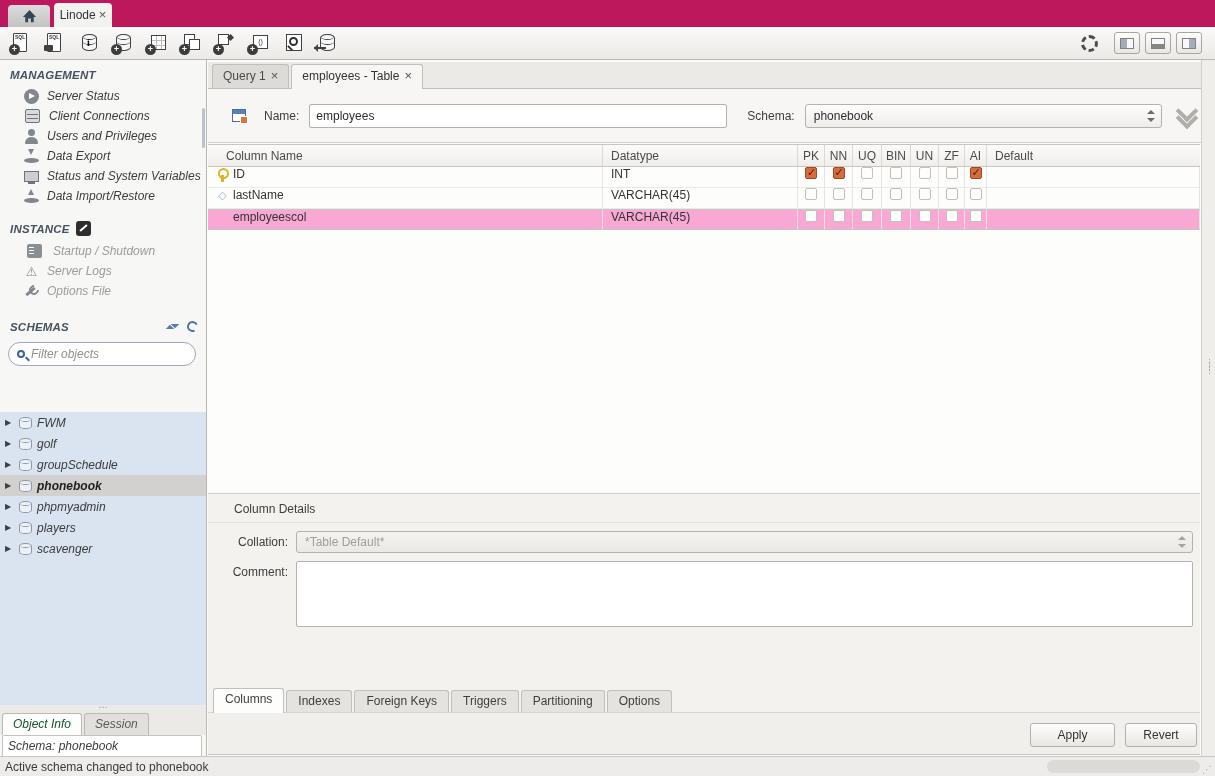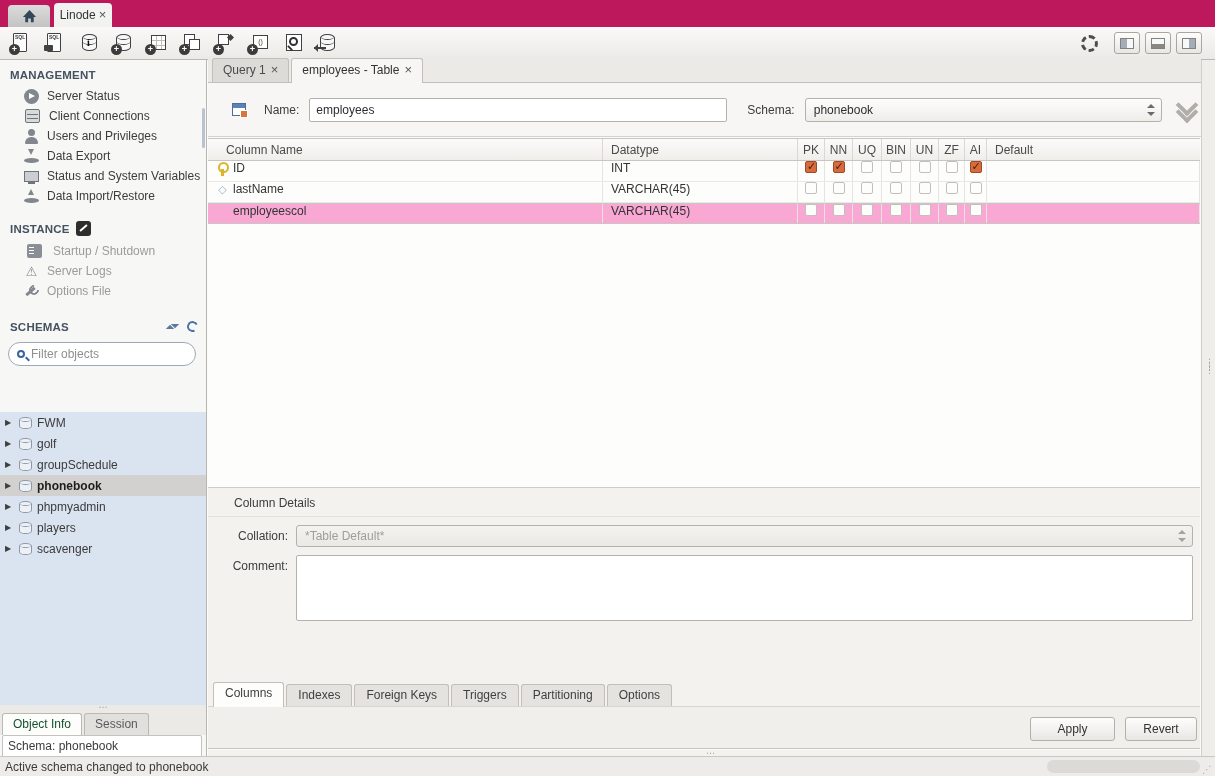--- a/index.html
+++ b/index.html
@@ -48,21 +48,21 @@
   #toolbar .spacer{flex:1;}
   .gear{width:17px;height:17px;border:3.5px dashed #4d4d4d;border-radius:50%;margin-right:16px;cursor:pointer;}
   .ptoggle{width:26px;height:22px;border:1px solid #a9a6a1;border-radius:3px;background:linear-gradient(#fdfdfc,#e9e7e4);
     margin-right:5px;display:flex;align-items:center;justify-content:center;cursor:pointer;}
   .ptoggle .pt-in{width:14px;height:11px;border:1px solid #84817c;background:#f6f8fa;position:relative;}
   .pt-left::before{content:"";position:absolute;left:0;top:0;bottom:0;width:6px;background:#a3adba;}
   .pt-bottom::before{content:"";position:absolute;left:0;right:0;bottom:0;height:4px;background:#8a8782;}
   .pt-right::before{content:"";position:absolute;right:0;top:0;bottom:0;width:6px;background:#a3adba;}
 
   
-  #sidebar{position:absolute;left:0;top:60px;width:207px;height:696px;background:#f7f7f6;border-right:1px solid #b9b6b1;}
+  #sidebar{position:absolute;left:0;top:60px;width:207px;height:696px;background:#f7f7f6;border-right:1px solid #b9b6b1;font-style:italic;}
   .side-header{display:flex;align-items:center;font-weight:bold;color:#45525f;font-size:11.5px;
     padding:9px 8px 5px 10px;letter-spacing:.2px;}
   .side-header .hspacer{flex:1;}
   .side-item{display:flex;align-items:center;gap:8px;height:20px;padding-left:24px;color:#3c3c3c;cursor:pointer;}
   .side-item.disabled{color:#9b9b9b;cursor:default;}
   .sic{width:15px;height:15px;position:relative;display:inline-block;flex:0 0 15px;}
   .si-play{background:#82878e;border-radius:50%;}
   .si-play::after{content:"";position:absolute;left:5px;top:4px;border-left:6px solid #fff;border-top:3.5px solid transparent;border-bottom:3.5px solid transparent;}
   .si-stack{width:12px;height:14px;margin:0 1px;border:1px solid #6f747a;border-radius:2px;background:#d9dadc;}
   .si-stack::before{content:"";position:absolute;left:1px;right:1px;top:4px;height:1px;background:#6f747a;box-shadow:0 4px 0 #6f747a;}
@@ -104,21 +104,21 @@
   #side-splitter{position:absolute;left:0;top:645px;width:206px;height:7px;background:#eceae7;text-align:center;
     color:#a19e99;font-size:9px;line-height:5px;cursor:row-resize;}
   #info-tabs{position:absolute;left:0;top:652px;width:206px;height:23px;display:flex;align-items:flex-end;padding-left:2px;background:#eceae7;}
   .oi-tab{padding:3px 10px 4px;border:1px solid #bcb9b4;border-bottom:none;border-radius:3px 3px 0 0;
     background:#e2e0dd;color:#5a5a5a;margin-right:2px;cursor:pointer;}
   .oi-tab.active{background:#fdfdfc;color:#14532d;}
   #info-panel{position:absolute;left:2px;top:675px;width:200px;height:71px;background:#fff;border:1px solid #c6c3be;
     border-radius:2px;padding:3px 5px;}
 
   
-  #main{position:absolute;left:208px;top:56px;width:993px;height:696px;background:#fbfbfa;}
+  #main{position:absolute;left:208px;top:62px;width:993px;height:696px;background:#fbfbfa;}
   #right-strip{position:absolute;left:1201px;top:60px;width:14px;height:696px;background:#f0eeeb;border-left:1px solid #d2cfca;
     }
   #right-strip .grip{position:absolute;left:3px;top:300px;color:#a8a5a0;font-size:9px;line-height:4px;cursor:col-resize;}
 
   #main-tabs{height:27px;background:#eceae7;border-bottom:1px solid #c2bfba;display:flex;align-items:flex-end;padding-left:4px;}
   .m-tab{display:flex;align-items:center;gap:5px;padding:4px 10px 5px;margin-right:2px;border:1px solid #c2bfba;border-bottom:none;
     border-radius:3px 3px 0 0;background:#dddbd8;color:#4a4a4a;cursor:pointer;position:relative;}
   .m-tab.active{background:#f7f6f4;margin-bottom:-1px;padding-bottom:6px;z-index:2;color:#333;}
 
   #form-row{height:54px;background:#f7f6f4;border-bottom:1px solid #d5d2cd;display:flex;align-items:center;padding:0 0 0 24px;}

